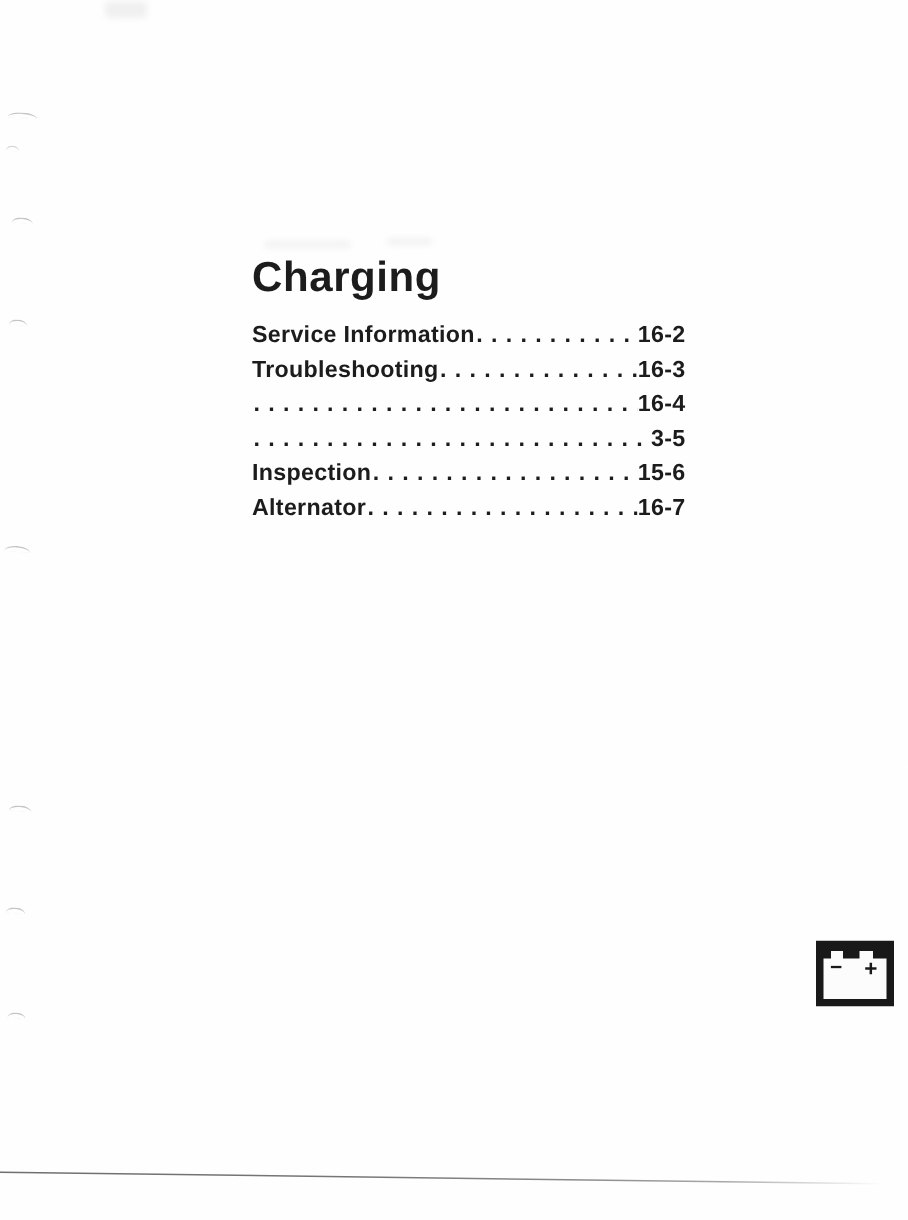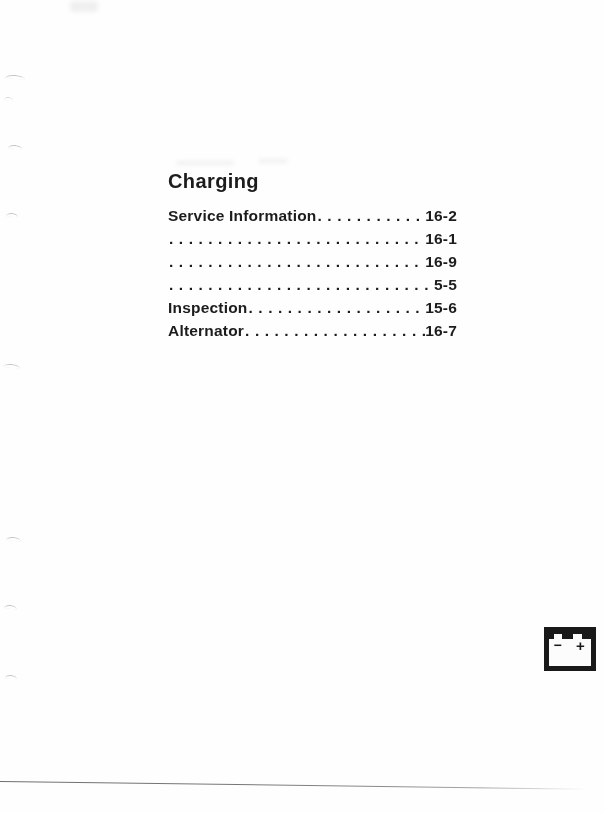--- a/index.html
+++ b/index.html
@@ -15,21 +15,21 @@
 
   
   .content {
     position: absolute;
     left: 168px;
     top: 171px;
     width: 289px;
   }
   .title {
     margin: 0 0 13px 0;
-    font-size: 20px;
+    font-size: 28px;
     font-weight: 700;
     letter-spacing: 0.4px;
     line-height: 1;
   }
   .toc-row {
     display: flex;
     align-items: baseline;
     font-size: 15.5px;
     font-weight: 700;
     letter-spacing: 0.2px;
@@ -95,30 +95,31 @@
   <div class="content">
     <h1 class="title">Charging</h1>
 
     <div>
       <div class="toc-row">
         <span class="toc-label">Service Information</span>
         <span class="toc-leader">. . . . . . . . . . . . . . . . . . . . . . . . . . . . . .</span>
         <span class="toc-page">16-2</span>
       </div>
       <div class="toc-row">
+        <span class="toc-label">Troubleshooting</span>
         <span class="toc-leader">. . . . . . . . . . . . . . . . . . . . . . . . . . . . . .</span>
-        <span class="toc-page">16-1</span>
+        <span class="toc-page">16-3</span>
       </div>
       <div class="toc-row">
         <span class="toc-leader">. . . . . . . . . . . . . . . . . . . . . . . . . . . . . .</span>
-        <span class="toc-page">16-9</span>
+        <span class="toc-page">16-4</span>
       </div>
       <div class="toc-row">
         <span class="toc-leader">. . . . . . . . . . . . . . . . . . . . . . . . . . . . . .</span>
-        <span class="toc-page">5-5</span>
+        <span class="toc-page">3-5</span>
       </div>
       <div class="toc-row">
         <span class="toc-label">Inspection</span>
         <span class="toc-leader">. . . . . . . . . . . . . . . . . . . . . . . . . . . . . .</span>
         <span class="toc-page">15-6</span>
       </div>
       <div class="toc-row">
         <span class="toc-label">Alternator</span>
         <span class="toc-leader">. . . . . . . . . . . . . . . . . . . . . . . . . . . . . .</span>
         <span class="toc-page">16-7</span>

